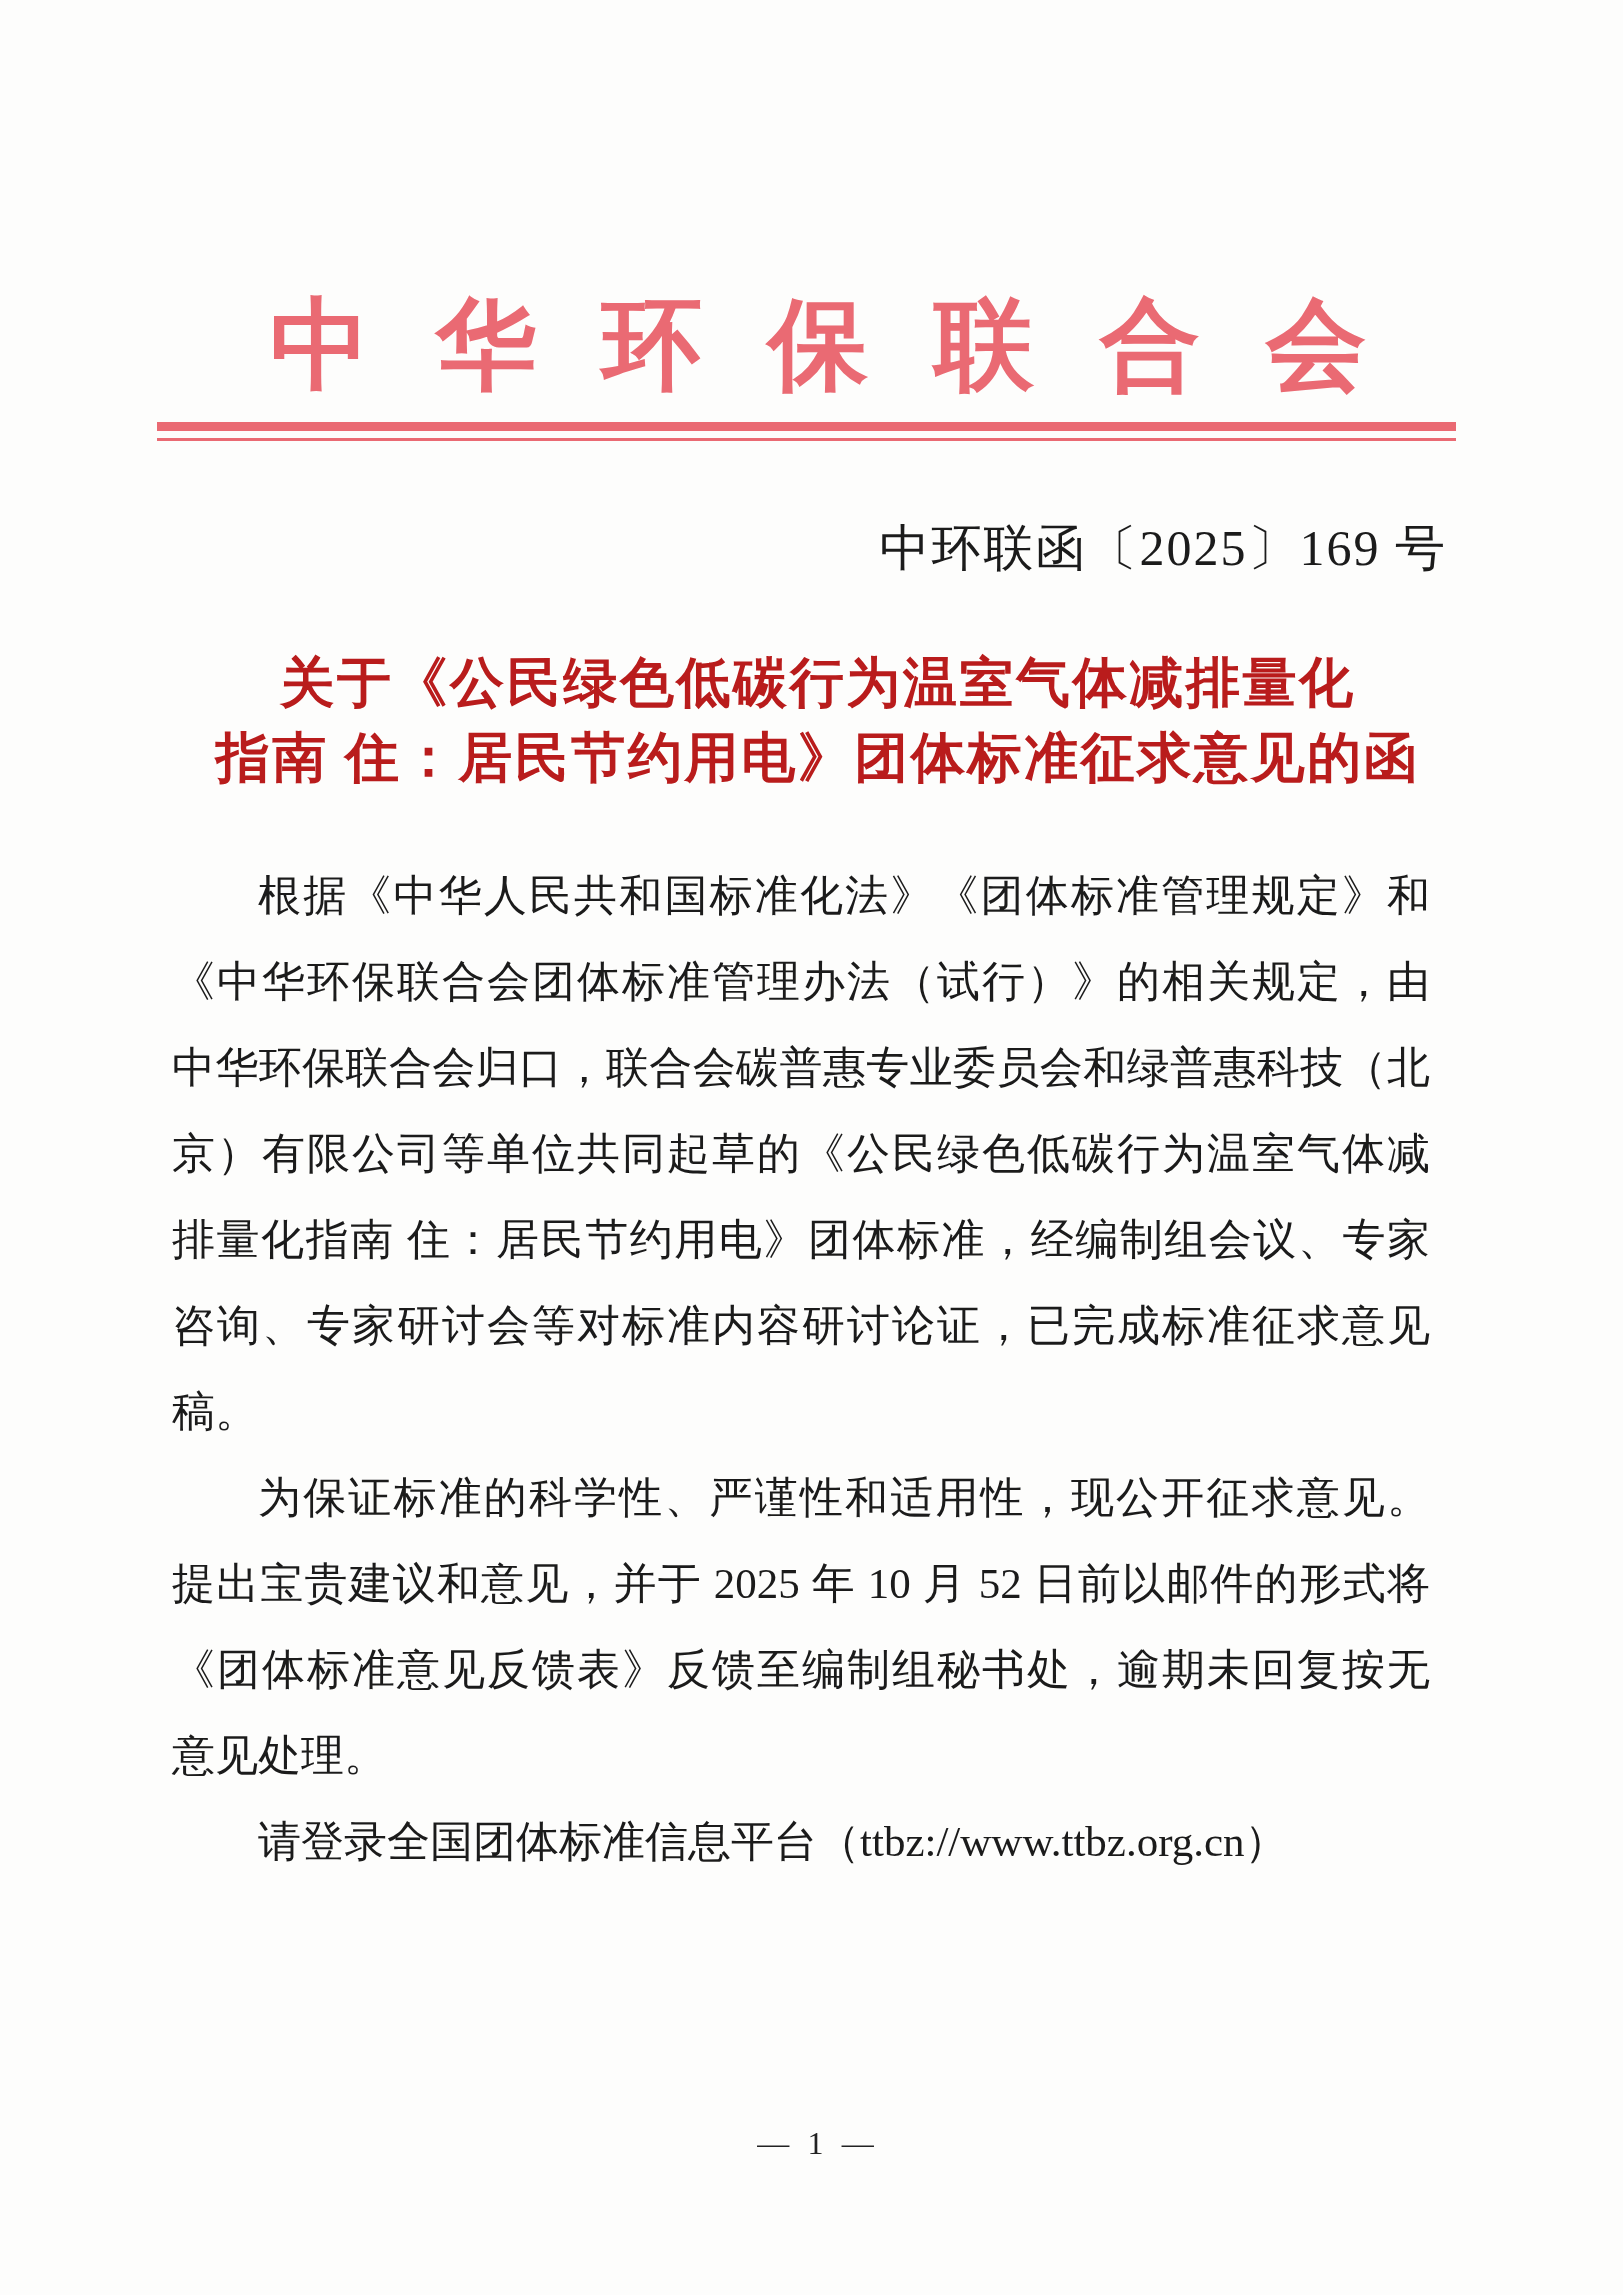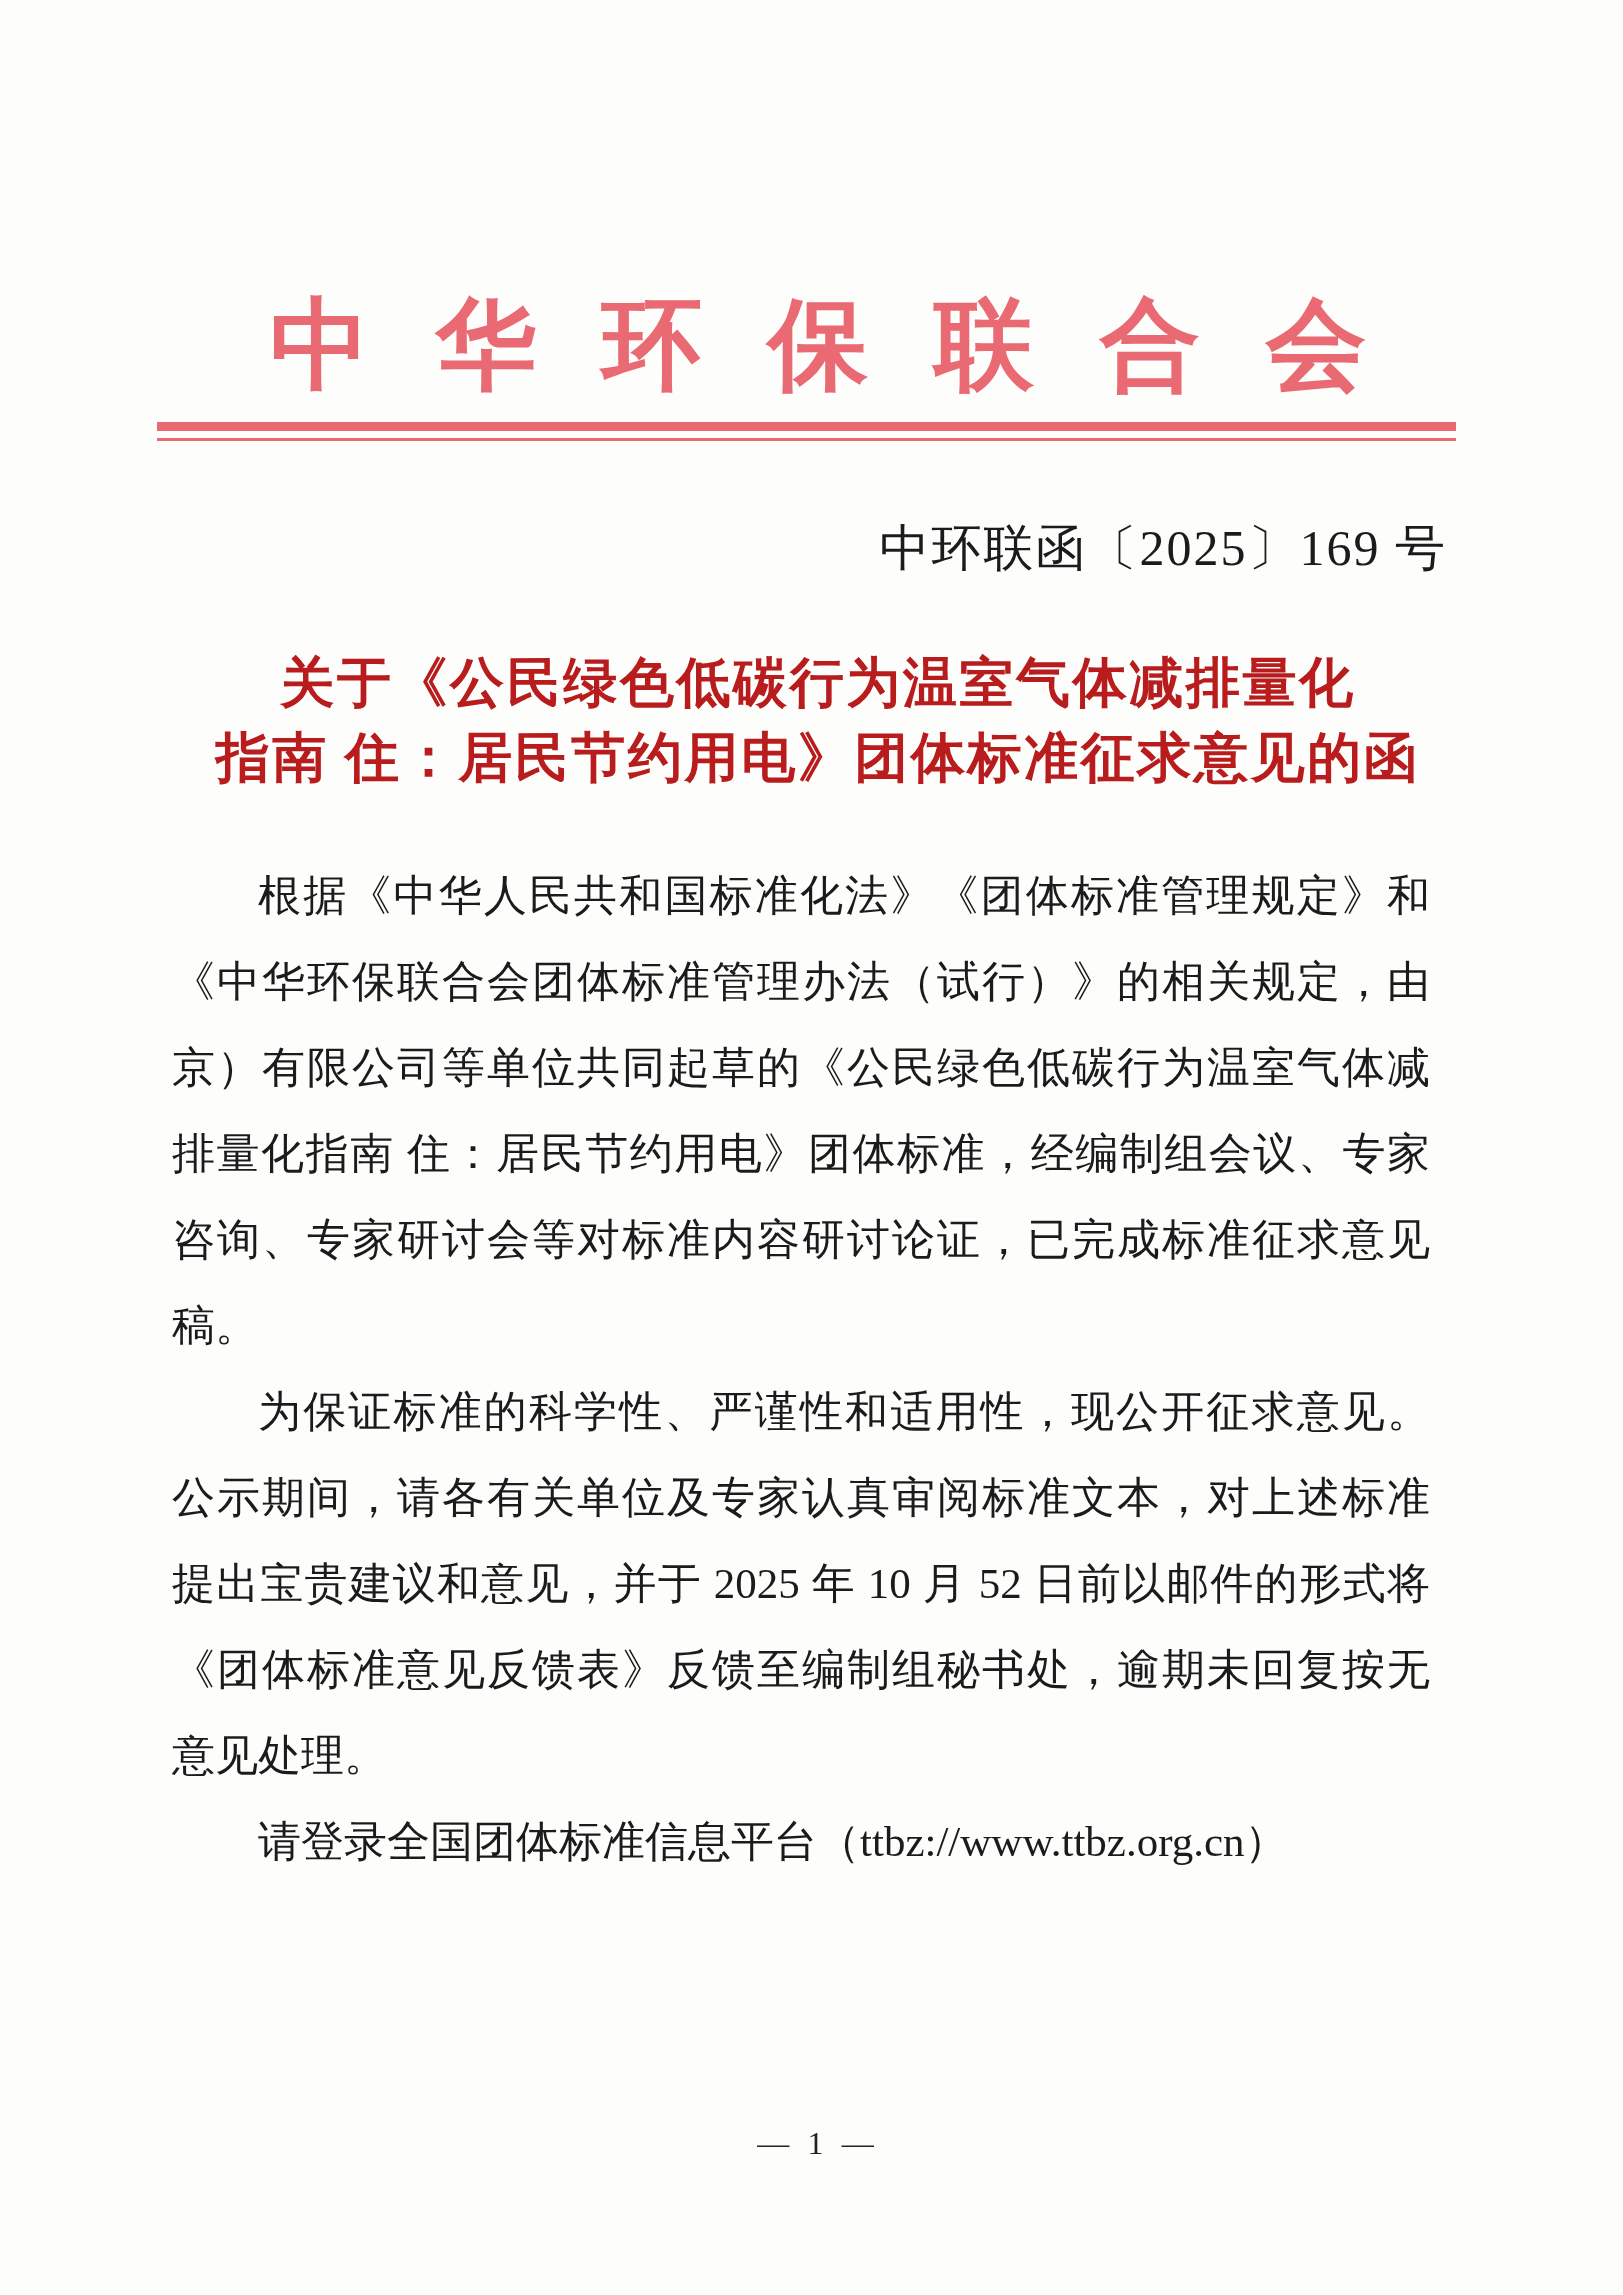--- a/index.html
+++ b/index.html
@@ -72,27 +72,27 @@
 
   <div class="doc-title">
     <div>关于《公民绿色低碳行为温室气体减排量化</div>
     <div>指南 住：居民节约用电》团体标准征求意见的函</div>
   </div>
 
   <div class="body-block">
 
     <div class="line indent">根据《中华人民共和国标准化法》《团体标准管理规定》和</div>
     <div class="line">《中华环保联合会团体标准管理办法（试行）》的相关规定，由</div>
+    <div class="line">中华环保联合会归口，联合会碳普惠专业委员会和绿普惠科技（北</div>
     <div class="line">京）有限公司等单位共同起草的《公民绿色低碳行为温室气体减</div>
     <div class="line">排量化指南 住：居民节约用电》团体标准，经编制组会议、专家</div>
     <div class="line">咨询、专家研讨会等对标准内容研讨论证，已完成标准征求意见</div>
     <div class="line last">稿。</div>
 
     <div class="line indent">为保证标准的科学性、严谨性和适用性，现公开征求意见。</div>
-    <div class="line">公示期间，请各有关单位及专家认真审阅标准文本，对上述标准</div>
     <div class="line">提出宝贵建议和意见，并于 2025 年 10 月 52 日前以邮件的形式将</div>
     <div class="line">《团体标准意见反馈表》反馈至编制组秘书处，逾期未回复按无</div>
     <div class="line last">意见处理。</div>
 
     <div class="line indent last">请登录全国团体标准信息平台（ttbz://www.ttbz.org.cn）</div>
   </div>
 
   <div class="footer">— 1 —</div>
 
 </div>

